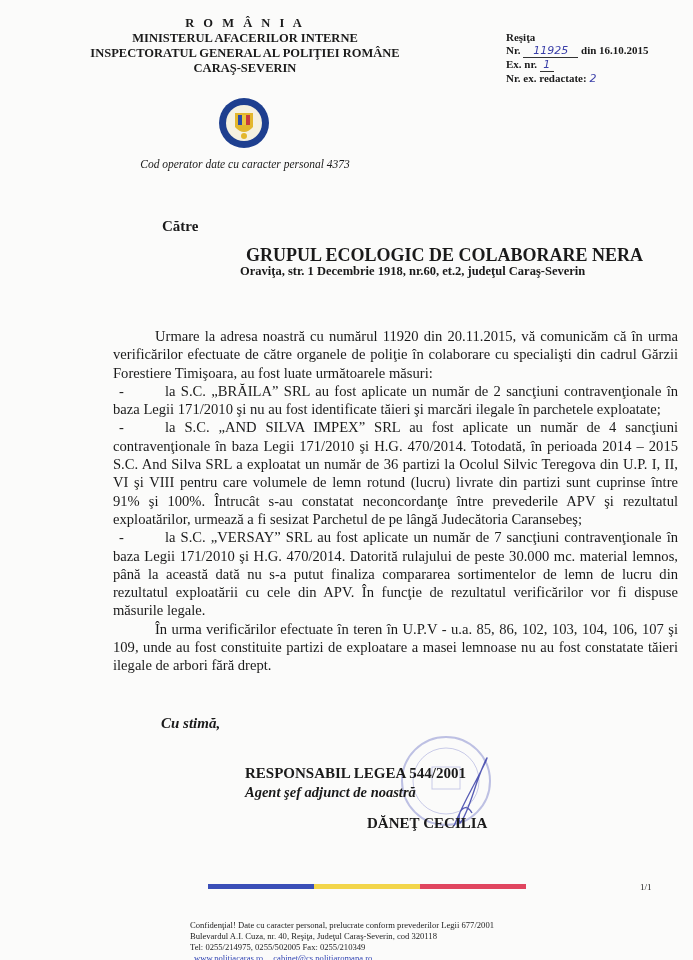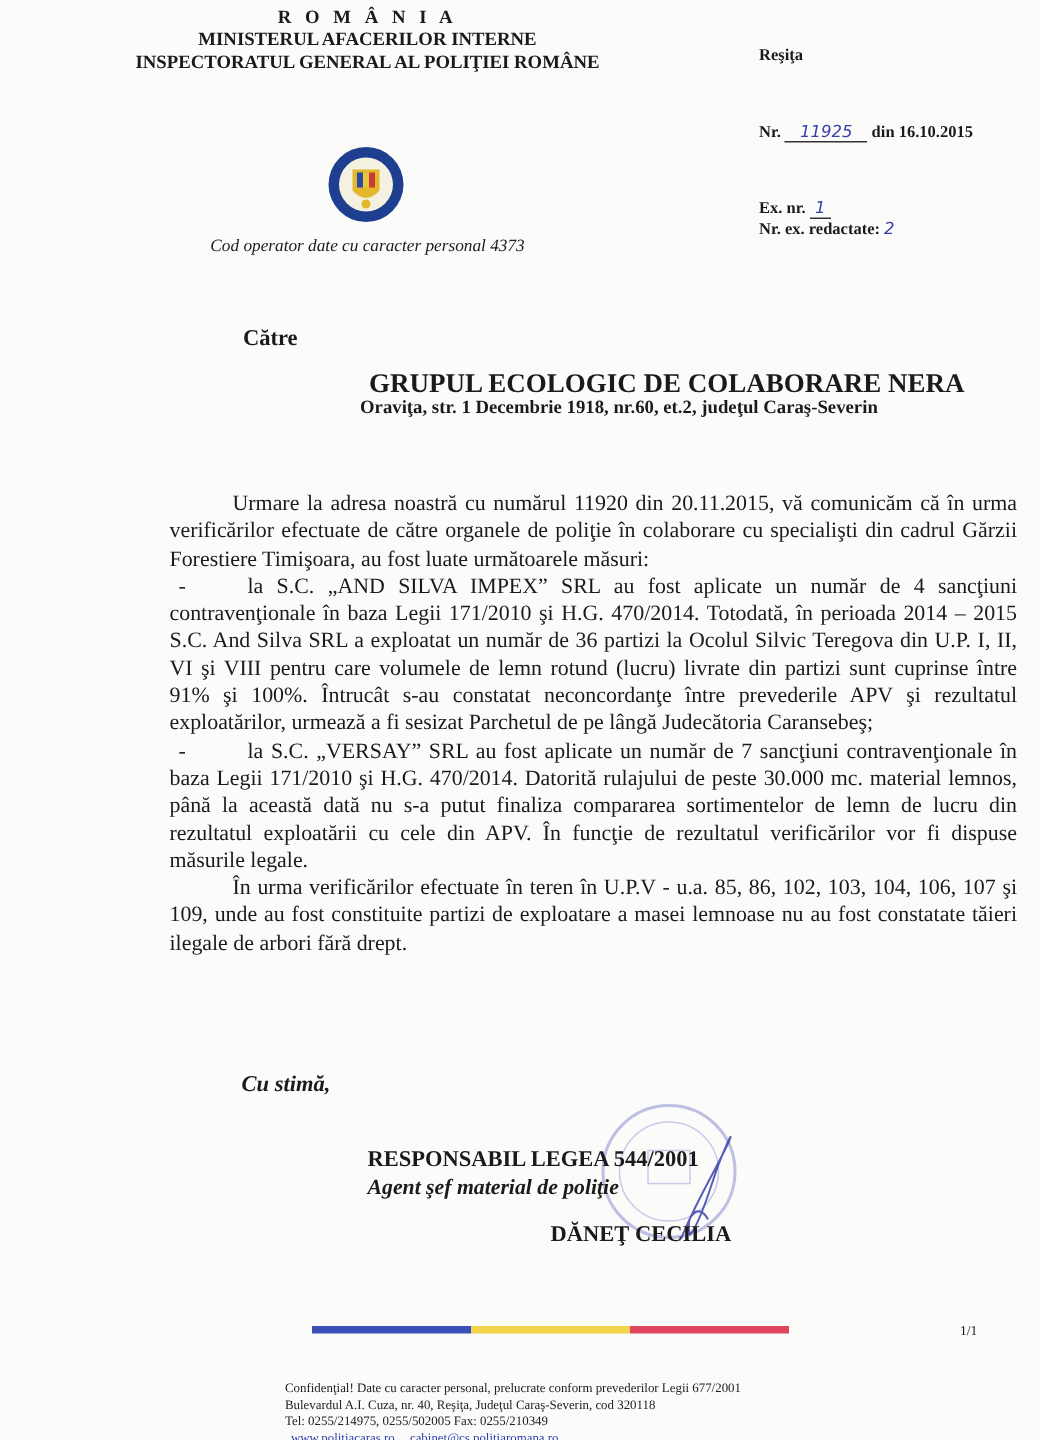--- a/index.html
+++ b/index.html
@@ -1,25 +1,25 @@
 <!DOCTYPE html>
 <html><head>
 <meta charset="utf-8">
 <style>
   html, body { margin:0; padding:0; }
   body { width:693px; height:960px; background:#fbfbfa; position:relative; overflow:hidden;
          font-family:"Liberation Serif","DejaVu Serif",serif; color:#1a1a1a; }
   .abs { position:absolute; }
-  .hdr { left:60px; width:370px; text-align:center; font-weight:bold; font-size:12.5px; line-height:15px; top:4px; }
+  .hdr { left:60px; width:370px; text-align:center; font-weight:bold; font-size:12.5px; line-height:15px; top:16px; }
   .hdr .romania { letter-spacing:3px; font-size:12.5px; }
   .crest { left:218px; top:97px; width:52px; height:52px; }
   .cod { left:60px; width:370px; text-align:center; top:158px; font-style:italic; font-size:11.5px; }
   .regbox { left:506px; top:31px; font-weight:bold; font-size:11px; line-height:13px; }
   .hand { font-family:"DejaVu Sans",sans-serif; color:#3a3fa8; font-weight:normal; font-style:italic; }
-  .ul { display:inline-block; border-bottom:1px solid #333; text-align:center;margin-top:37px; }
+  .ul { display:inline-block; border-bottom:1px solid #333; text-align:center; }
   .catre { left:162px; top:218px; font-weight:bold; font-size:15px; }
   .dest { left:246px; top:245px; font-weight:bold; font-size:18px; }
   .destaddr { left:240px; top:264px; font-weight:bold; font-size:12.5px; }
   .body { left:113px; width:565px; top:327px; font-size:14.6px; line-height:18.3px; text-align:justify; }
   .body p { margin:0; }
   .ind { text-indent:42px; }
   .bullet { text-indent:0; }
   .bullet .dash { display:inline-block; width:52px; padding-left:6px; box-sizing:border-box; }
   .salut { left:161px; top:715px; font-style:italic; font-weight:bold; font-size:15px; }
   .resp { left:245px; top:765px; font-weight:bold; font-size:15px; }
@@ -32,20 +32,21 @@
   .foot .links span { color:#2b3fb0; text-decoration:underline; margin:0 4px; }
   .page { left:640px; top:882px; font-size:9px; }
 </style>
 </head>
 <body>
 
 <div class="abs hdr">
   <div class="romania">R O M Â N I A</div>
   <div>MINISTERUL AFACERILOR INTERNE</div>
   <div>INSPECTORATUL GENERAL AL POLIŢIEI ROMÂNE</div>
+  <div>CARAŞ-SEVERIN</div>
 </div>
 
 <div class="abs crest">
   <svg width="52" height="52" viewBox="0 0 52 52">
     <circle cx="26" cy="26" r="25" fill="#1e3f8f"></circle>
     <circle cx="26" cy="26" r="18" fill="#f5f1e0"></circle>
     <path d="M17 16 L35 16 L35 30 Q26 40 17 30 Z" fill="#e3b72c"></path>
     <rect x="20" y="18" width="4" height="10" fill="#2a4aa8"></rect>
     <rect x="24" y="18" width="4" height="10" fill="#e9c93c"></rect>
     <rect x="28" y="18" width="4" height="10" fill="#c93b3b"></rect>
@@ -71,38 +72,39 @@
     <span class="hand">2</span>
   </div>
 </div>
 
 <div class="abs catre">Către</div>
 <div class="abs dest">GRUPUL ECOLOGIC DE COLABORARE NERA</div>
 <div class="abs destaddr">Oraviţa, str. 1 Decembrie 1918, nr.60, et.2, judeţul Caraş-Severin</div>
 
 <div class="abs body">
   <p class="ind">Urmare la adresa noastră cu numărul 11920 din 20.11.2015, vă comunicăm că în urma verificărilor efectuate de către organele de poliţie în colaborare cu specialişti din cadrul Gărzii Forestiere Timişoara, au fost luate următoarele măsuri:</p>
+  <p class="bullet"><span class="dash">-</span><span>la S.C. „BRĂILA” SRL au fost aplicate un număr de 2 sancţiuni contravenţionale în baza Legii 171/2010 şi nu au fost identificate tăieri şi marcări ilegale în parchetele exploatate;</span></p>
   <p class="bullet"><span class="dash">-</span><span>la S.C. „AND SILVA IMPEX” SRL au fost aplicate un număr de 4 sancţiuni contravenţionale în baza Legii 171/2010 şi H.G. 470/2014. Totodată, în perioada 2014 – 2015 S.C. And Silva SRL a exploatat un număr de 36 partizi la Ocolul Silvic Teregova din U.P. I, II, VI şi VIII pentru care volumele de lemn rotund (lucru) livrate din partizi sunt cuprinse între 91% şi 100%. Întrucât s-au constatat neconcordanţe între prevederile APV şi rezultatul exploatărilor, urmează a fi sesizat Parchetul de pe lângă Judecătoria Caransebeş;</span></p>
   <p class="bullet"><span class="dash">-</span><span>la S.C. „VERSAY” SRL au fost aplicate un număr de 7 sancţiuni contravenţionale în baza Legii 171/2010 şi H.G. 470/2014. Datorită rulajului de peste 30.000 mc. material lemnos, până la această dată nu s-a putut finaliza compararea sortimentelor de lemn de lucru din rezultatul exploatării cu cele din APV. În funcţie de rezultatul verificărilor vor fi dispuse măsurile legale.</span></p>
   <p class="ind">În urma verificărilor efectuate în teren în U.P.V - u.a. 85, 86, 102, 103, 104, 106, 107 şi 109, unde au fost constituite partizi de exploatare a masei lemnoase nu au fost constatate tăieri ilegale de arbori fără drept.</p>
 </div>
 
 <div class="abs salut">Cu stimă,</div>
 
 <div class="abs stamp">
   <svg width="110" height="105" viewBox="0 0 110 105">
     <circle cx="52" cy="50" r="44" fill="none" stroke="#8a8fd0" stroke-width="2" opacity="0.55"></circle>
     <circle cx="52" cy="50" r="33" fill="none" stroke="#8a8fd0" stroke-width="1" opacity="0.45"></circle>
     <rect x="38" y="36" width="28" height="22" fill="none" stroke="#8a8fd0" stroke-width="1" opacity="0.45"></rect>
     <path d="M60 95 C70 70, 80 55, 92 30 C96 20, 88 35, 80 60 C75 75, 70 88, 66 92 C62 80, 72 70, 78 82" fill="none" stroke="#3a3fa8" stroke-width="1.3" opacity="0.85"></path>
   </svg>
 </div>
 
 <div class="abs resp">RESPONSABIL LEGEA 544/2001</div>
-<div class="abs agent">Agent şef material de poliţie</div>
+<div class="abs agent">Agent şef adjunct de noastră</div>
 <div class="abs name">DĂNEŢ CECILIA</div>
 
 <div class="abs flag">
   <div style="background:#3b4fb8"></div>
   <div style="background:#f2d54a"></div>
   <div style="background:#e0455f"></div>
 </div>
 
 <div class="abs foot">
   <div>Confidenţial! Date cu caracter personal, prelucrate conform prevederilor Legii 677/2001</div>

